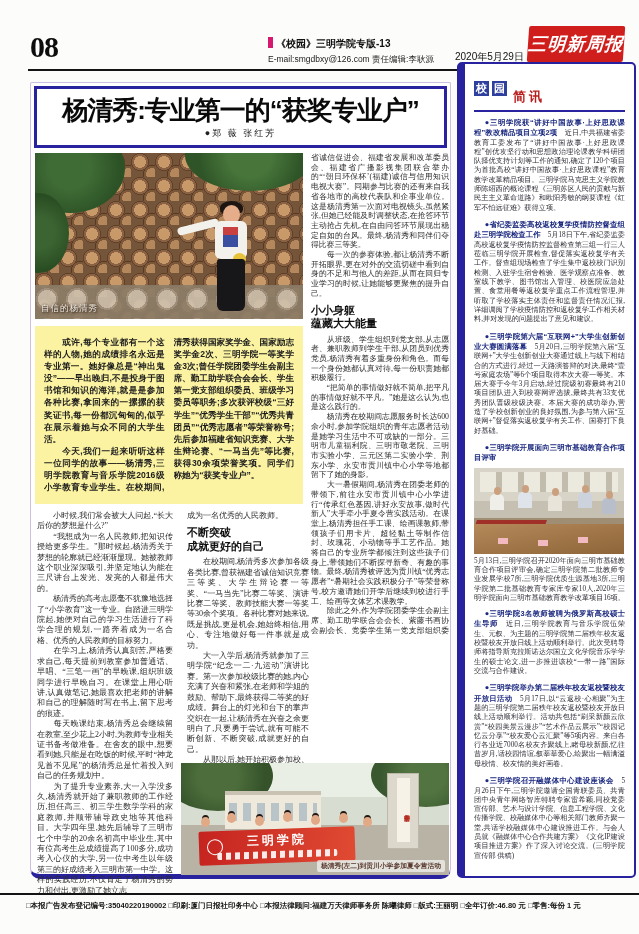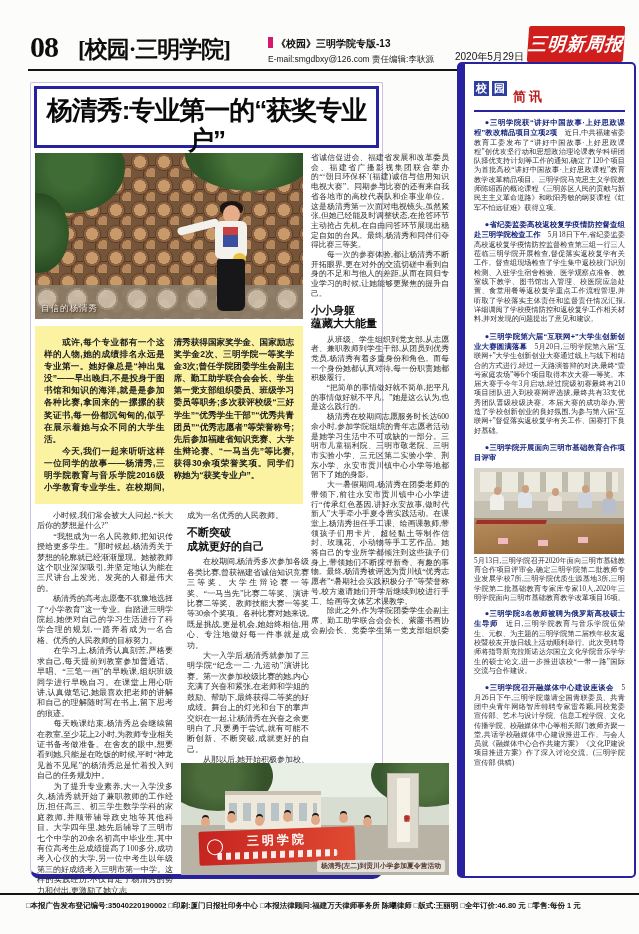--- a/index.html
+++ b/index.html
@@ -11,21 +11,21 @@
   .pagenum{position:absolute;left:30px;top:30px;font-family:"Liberation Serif",serif;font-weight:bold;font-size:30px;color:#0d0d0d;letter-spacing:-1px;}
   .sect{position:absolute;left:78px;top:34px;font-family:"Liberation Serif",serif;font-weight:bold;font-size:23px;color:#0d0d0d;letter-spacing:-1px;}
   .ed-block{position:absolute;left:268px;top:33px;}
   .ed-tag{display:inline-block;width:5px;height:11px;background:#d6186e;margin-right:3px;vertical-align:-1px;}
   .ed-line{font-weight:bold;font-size:10px;color:#111;}
   .em-line{font-size:8.5px;color:#222;margin-top:3px;}
   .date{position:absolute;left:455px;top:50px;font-size:10px;color:#111;}
   .masthead{position:absolute;left:528px;top:26px;width:96px;height:36px;background:#cf1e1c;color:#fff;display:flex;align-items:center;justify-content:center;font-family:"Liberation Serif",serif;font-weight:bold;font-style:italic;font-size:18px;letter-spacing:1px;transform:skewX(-4deg);border-radius:2px;}
 
   
-  .article{position:absolute;left:30px;top:82px;width:353px;height:797px;background:#fff;border:1px solid #cbbfe2;border-bottom:5px solid #29229e;border-radius:2px 2px 10px 10px;box-sizing:border-box;}
+  .article{position:absolute;left:30px;top:82px;width:421px;height:797px;background:#fff;border:1px solid #cbbfe2;border-bottom:5px solid #29229e;border-radius:2px 2px 10px 10px;box-sizing:border-box;}
   .headline-box{position:absolute;left:3px;top:3px;right:3px;height:62px;border:3px solid #29229e;box-sizing:border-box;text-align:center;background:#fff;}
   .headline{margin-top:6px;font-size:26px;font-weight:bold;color:#0a0a0a;letter-spacing:-1px;line-height:30px;}
   .byline{margin-top:2px;font-size:9px;color:#222;letter-spacing:2px;}
 
   .textblock{font-family:"Liberation Serif",serif;color:#2b2b2b;text-align:justify;white-space:pre-line;overflow:hidden;}
   .sec-head{font-weight:bold;font-size:11px;line-height:13.5px;color:#101010;white-space:pre-line;margin:5px 0 4px;font-family:"Liberation Sans",sans-serif;}
 
   .col1{position:absolute;left:6px;top:428px;width:136px;height:360px;font-size:8px;line-height:10.4px;}
   .col2{position:absolute;left:156px;top:428px;width:122px;height:246px;font-size:8px;line-height:10.4px;}
   .col3{position:absolute;left:280px;top:70px;width:138px;height:604px;font-size:7.8px;line-height:9.7px;}
@@ -88,21 +88,20 @@
 
   
   .footer{position:absolute;left:0;top:893px;width:639px;border-top:2px solid #141414;}
   .foot-line{margin:6px 0 0 26px;font-size:7.5px;font-weight:bold;color:#141414;letter-spacing:0;}
 </style>
 </head>
 <body>
 
 <div class="hdr">
   <span class="pagenum">08</span>
-  <span class="sect">[校园·三明学院]</span>
   <div class="ed-block">
     <div><span class="ed-tag"></span><span class="ed-line">《校园》三明学院专版-13</span></div>
     <div class="em-line">E-mail:smgdbxy@126.com  责任编辑:李耿源</div>
   </div>
   <span class="date">2020年5月29日</span>
   <div class="masthead">三明新周报</div>
   <div class="hdr-rule"></div>
 </div>
 
 <div class="article">
@@ -230,19 +229,20 @@
         </div>
       <div class="sb-paper" style="left:24px;bottom:10px;"></div>
       <div class="sb-paper" style="left:64px;bottom:8px;"></div>
       <div class="sb-paper" style="left:104px;bottom:11px;"></div>
     </div>
     <span>5月13日,三明学院召开2020年面向三明市基础教育合作项目评审会,确定三明学院第二批教师专业发展学校7所,三明学院优质生源基地3所,三明学院第二批基础教育专家库专家10人,2020年三明学院面向三明市基础教育教学改革项目16项。</span>
   </div>
 
   <p class="sb-item"><b>●三明学院3名教师被聘为俄罗斯高校硕士生导师</b>　<span>近日,三明学院教育与音乐学院伍荣生、元叙、为主题的三明学院第二届秩年校友返校暨校友开放日线上活动顺利举行。此次受聘导师将指导斯克拉斯诺达尔国立文化学院音乐学学生的硕士论文,进一步推进该校“一带一路”国际交流与合作建设。</span></p>
 
+  <p class="sb-item"><b>●三明学院举办第二届秩年校友返校暨校友开放日活动</b>　<span>5月17日,以“云返校·心相聚”为主题的三明学院第二届秩年校友返校暨校友开放日线上活动顺利举行。活动共包括“刷采新颜云欣赏”“校园美景云漫步”“艺术作品云展示”“校园记忆云分享”“校友爱心云汇聚”等5项内容。来自各行各业近7000名校友齐聚线上,睹母校新颜,忆往昔岁月,话校园情谊,叙莘莘爱心,绘聚出一幅满溢母校情、校友情的美好画卷。</span></p>
 
   <p class="sb-item"><b>●三明学院召开融媒体中心建设座谈会</b>　<span>5月26日下午,三明学院邀请全国青联委员、共青团中央青年网络智库特聘专家雷希颖,同校党委宣传部、艺术与设计学院、信息工程学院、文化传播学院、校融媒体中心等相关部门教师齐聚一堂,共话学校融媒体中心建设推进工作。与会人员就《融媒体中心合作共建方案》《文化IP建设项目推进方案》作了深入讨论交流。(三明学院宣传部 供稿)</span></p>
 </div>
 
 <div class="footer">
   <div class="foot-line">□本报广告发布登记编号:35040220190002  □印刷:厦门日报社印务中心  □本报法律顾问:福建万天律师事务所  陈曦律师  □版式:王丽明  □全年订价:46.80 元  □零售:每份 1 元</div>
 </div>
 
 </body></html>

